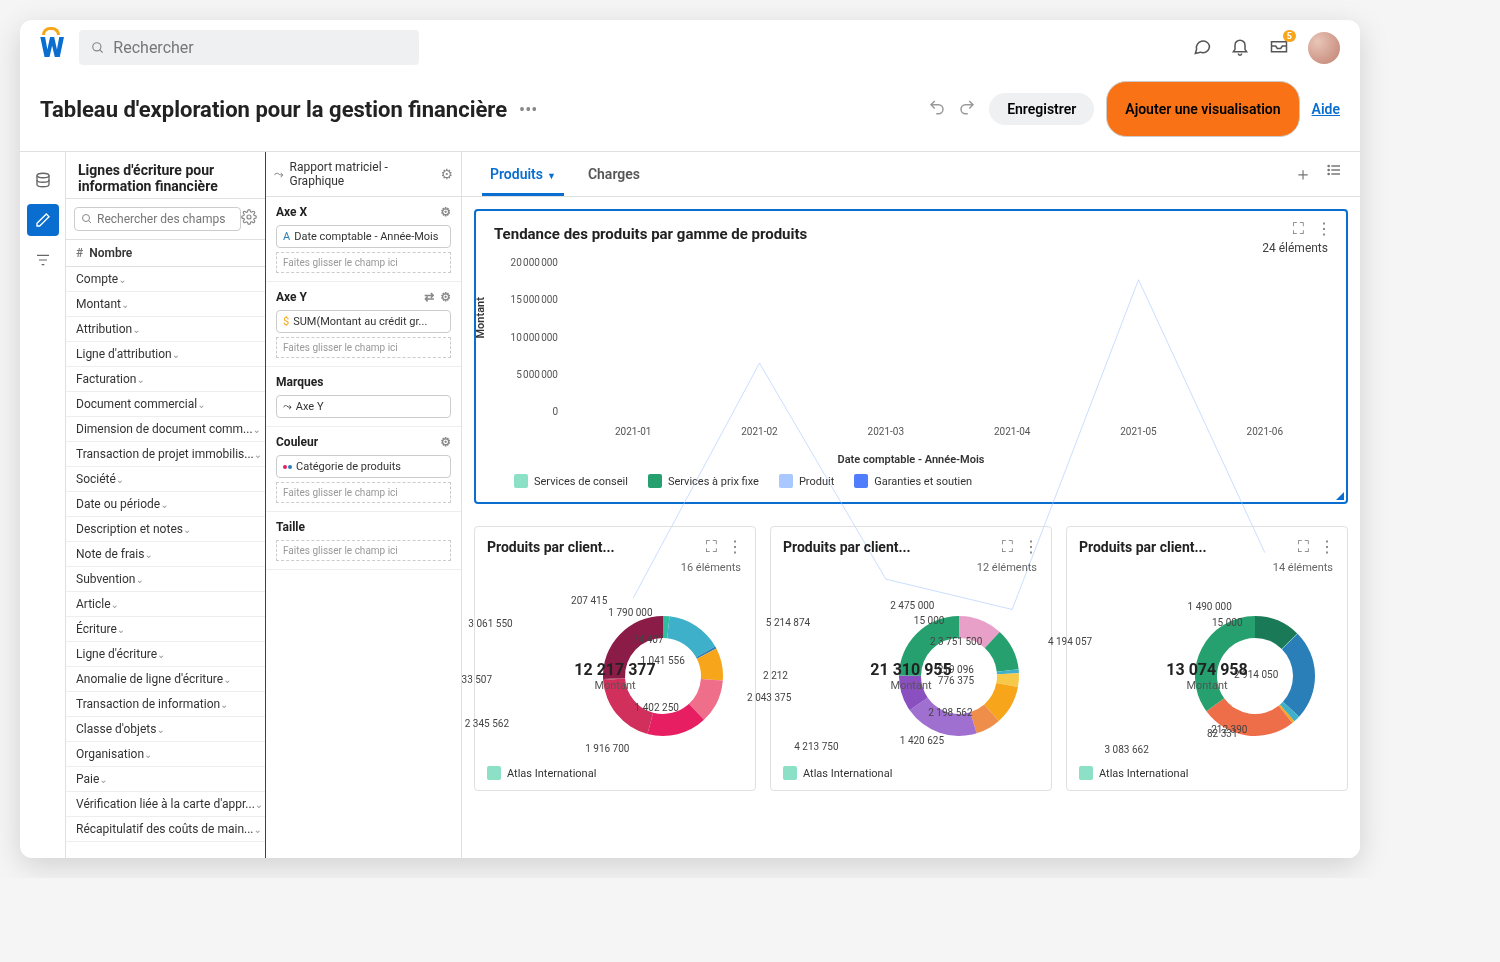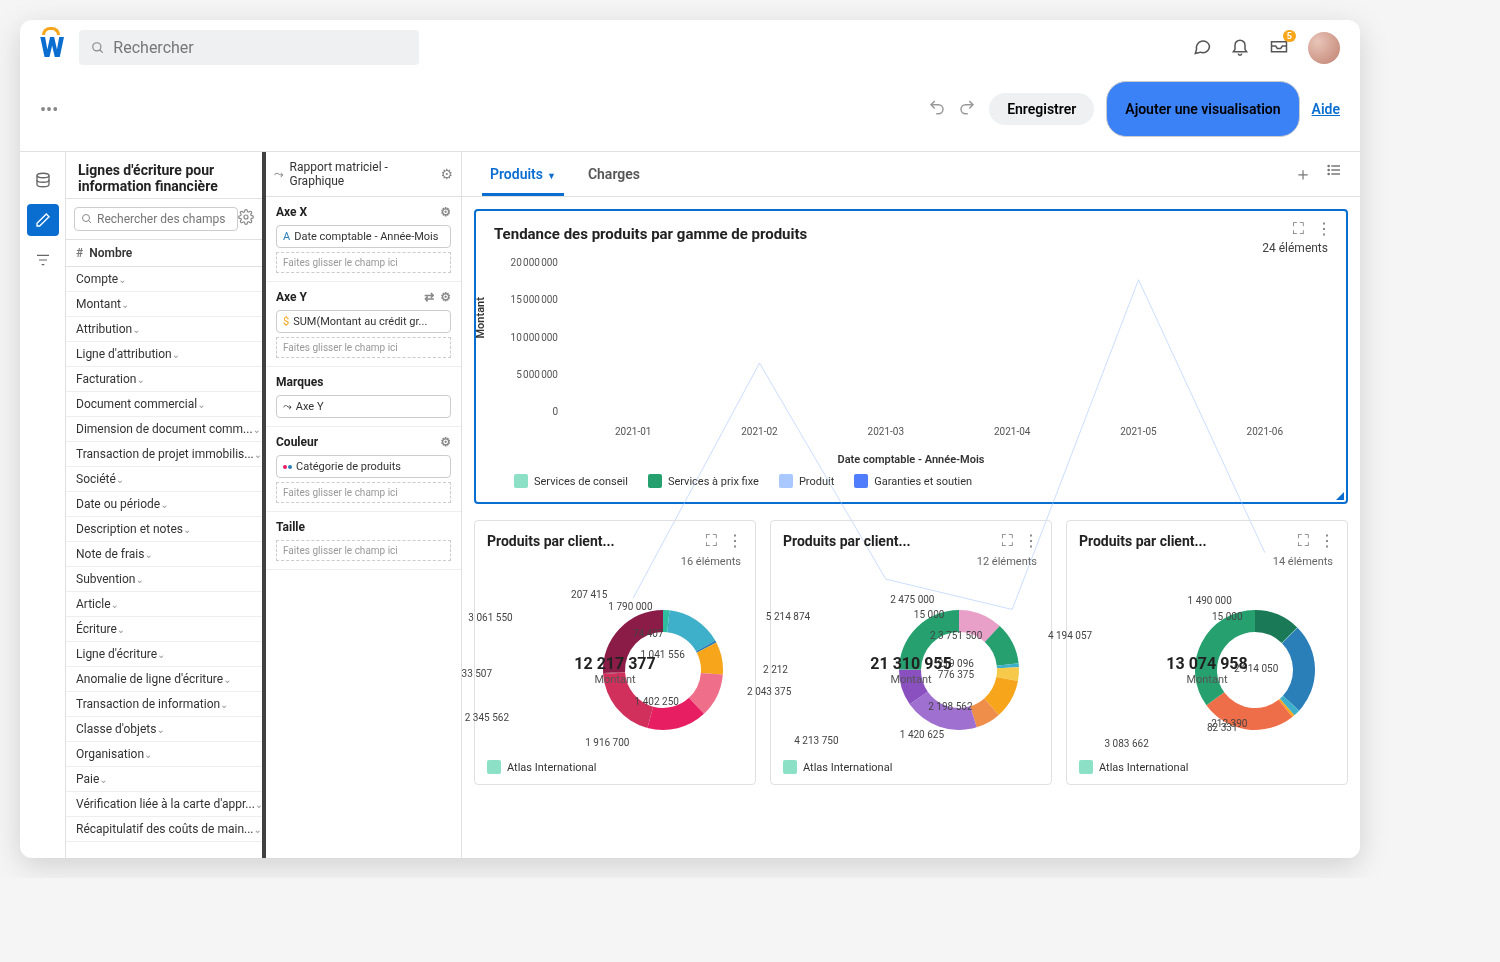--- a/index.html
+++ b/index.html
@@ -16,27 +16,27 @@
 .topbar-icons .icon{cursor:pointer}
 .badge-wrap{position:relative}
 .badge{position:absolute;top:-6px;right:-6px;background:#f7a61b;color:#fff;font-size:9px;font-weight:bold;padding:1px 4px;border-radius:8px}
 .avatar{width:32px;height:32px;border-radius:50%;background:#d88;background:radial-gradient(circle at 30% 30%,#e8c5b8,#c08070)}
 .titlebar{display:flex;align-items:center;padding:6px 20px 14px;gap:12px}
 .page-title{font-size:22px;font-weight:700;color:#222}
 .title-dots{color:#888;font-size:18px}
 .titlebar-spacer{flex:1}
 .undo-redo{display:flex;gap:10px;color:#999}
 .pill-btn{background:#eef0f2;border:none;padding:8px 18px;border-radius:20px;font-size:14px;font-weight:600;cursor:pointer}
-.wire-btn{background:#3b82f6;border:1px solid #ccc;padding:19px 18px;border-radius:20px;font-size:14px;font-weight:600;cursor:pointer}
+.wire-btn{background:#f97316;border:1px solid #ccc;padding:19px 18px;border-radius:20px;font-size:14px;font-weight:600;cursor:pointer}
 .help-link{color:#0a6ed1;font-size:14px;font-weight:600;text-decoration:underline;cursor:pointer}
 .body{flex:1;display:flex;border-top:1px solid #e0e0e0;overflow:hidden}
 .rail{width:46px;border-right:1px solid #e0e0e0;display:flex;flex-direction:column;align-items:center;padding-top:12px;gap:8px}
 .rail-item{width:32px;height:32px;display:flex;align-items:center;justify-content:center;border-radius:4px;color:#666;cursor:pointer}
 .rail-item.active{background:#0a6ed1;color:#fff}
-.fields-panel{width:200px;border-right:4px solid #404040;display:flex;flex-direction:column;overflow:hidden}
+.fields-panel{width:200px;border-right:1px solid #404040;display:flex;flex-direction:column;overflow:hidden}
 .panel-header{padding:10px 12px 4px;border-bottom:1px solid #e0e0e0}
 .panel-title{font-size:14px;font-weight:700;color:#222}
 .panel-sub{font-size:11px;color:#777;margin-top:2px}
 .panel-search-row{display:flex;align-items:center;padding:8px;border-bottom:1px solid #e0e0e0;gap:0}
 .panel-search{flex:1;border:1px solid #ccc;border-radius:4px;padding:4px 6px;display:flex;align-items:center;font-size:12px;color:#777}
 .panel-search svg{margin-right:4px}
 .panel-gear{color:#888;cursor:pointer}
 .field-header{padding:6px 10px;font-size:12px;font-weight:600;color:#333;display:flex;align-items:center;gap:6px;border-bottom:1px solid #e0e0e0}
 .field-item{padding:5px 10px;font-size:12px;color:#333;border-bottom:1px solid #eee;display:flex;align-items:center;justify-content:flex-start;cursor:pointer;white-space:nowrap;overflow:hidden;text-overflow:ellipsis}
 .field-item .chev{color:#999;font-size:10px}
@@ -52,21 +52,21 @@
 .drop-hint{border:1px dashed #ccc;padding:4px 6px;font-size:10px;color:#999;margin-top:4px}
 .canvas{flex:1;display:flex;flex-direction:column;overflow:hidden}
 .tabs-row{display:flex;align-items:center;border-bottom:1px solid #e0e0e0;padding:0 12px}
 .tab{padding:14px 16px;font-size:14px;font-weight:600;color:#555;cursor:pointer;position:relative}
 .tab.active{color:#0a6ed1}
 .tab.active::after{content:"";position:absolute;bottom:0;left:8px;right:8px;height:3px;background:#0a6ed1}
 .tab .tri{font-size:9px;margin-left:4px}
 .tabs-spacer{flex:1}
 .tab-icons{display:flex;gap:14px;color:#777;padding-right:6px}
 .canvas-body{flex:1;padding:12px;overflow:auto;background:#fff}
-.chart-card{border:2px solid #0a6ed1;border-radius:4px;padding:14px 18px;margin-bottom:16px;position:relative}
+.chart-card{border:2px solid #0a6ed1;border-radius:4px;padding:14px 18px;margin-bottom:22px;position:relative}
 .card-title{font-size:15px;font-weight:700;color:#222}
 .card-toolbar{position:absolute;top:8px;right:14px;display:flex;gap:12px;align-items:center;color:#777}
 .card-sub{position:absolute;top:30px;right:18px;font-size:12px;color:#404040}
 .linechart{height:190px;margin-top:14px;position:relative}
 .y-axis{position:absolute;left:0;top:0;bottom:30px;width:70px;display:flex;flex-direction:column;justify-content:space-between;text-align:right;font-size:10px;color:#555;padding-right:6px}
 .y-label{position:absolute;left:-14px;top:50%;transform:rotate(-90deg) translateX(20px);transform-origin:left;font-size:11px;font-weight:600;color:#333}
 .plot{position:absolute;left:76px;right:0;top:0;bottom:30px}
 .x-axis{position:absolute;left:76px;right:0;bottom:10px;display:flex;justify-content:space-around;font-size:10px;color:#555}
 .x-label{text-align:center;font-size:11px;font-weight:600;color:#333;margin-top:6px}
 .legend{display:flex;gap:20px;margin-top:8px;padding-left:20px;font-size:11px;color:#333;flex-wrap:wrap}
@@ -108,20 +108,21 @@
           </svg></span>
       <span class="icon badge-wrap"><svg width="22" height="20" viewBox="0 0 24 24" fill="none" stroke="#555" stroke-width="1.8">
             <path d="M3 7h18v12H3z"></path>
             <path d="M3 12h5l2 3h4l2-3h5"></path>
           </svg><span class="badge">5</span></span>
       <div class="avatar"></div>
     </div>
   </div>
 
   <div class="titlebar">
+    <div class="page-title">Tableau d'exploration pour la gestion financière</div>
     <span class="title-dots">•••</span>
     <div class="titlebar-spacer"></div>
     <div class="undo-redo">
       <span><svg width="20" height="18" viewBox="0 0 24 24" fill="none" stroke="#999" stroke-width="2">
             <path d="M9 14l-5-5 5-5"></path>
             <path d="M4 9h10a6 6 0 0 1 0 12h-3"></path>
           </svg></span>
       <span><svg width="20" height="18" viewBox="0 0 24 24" fill="none" stroke="#999" stroke-width="2">
             <path d="M15 14l5-5-5-5"></path>
             <path d="M20 9H10a6 6 0 0 0 0 12h3"></path>

